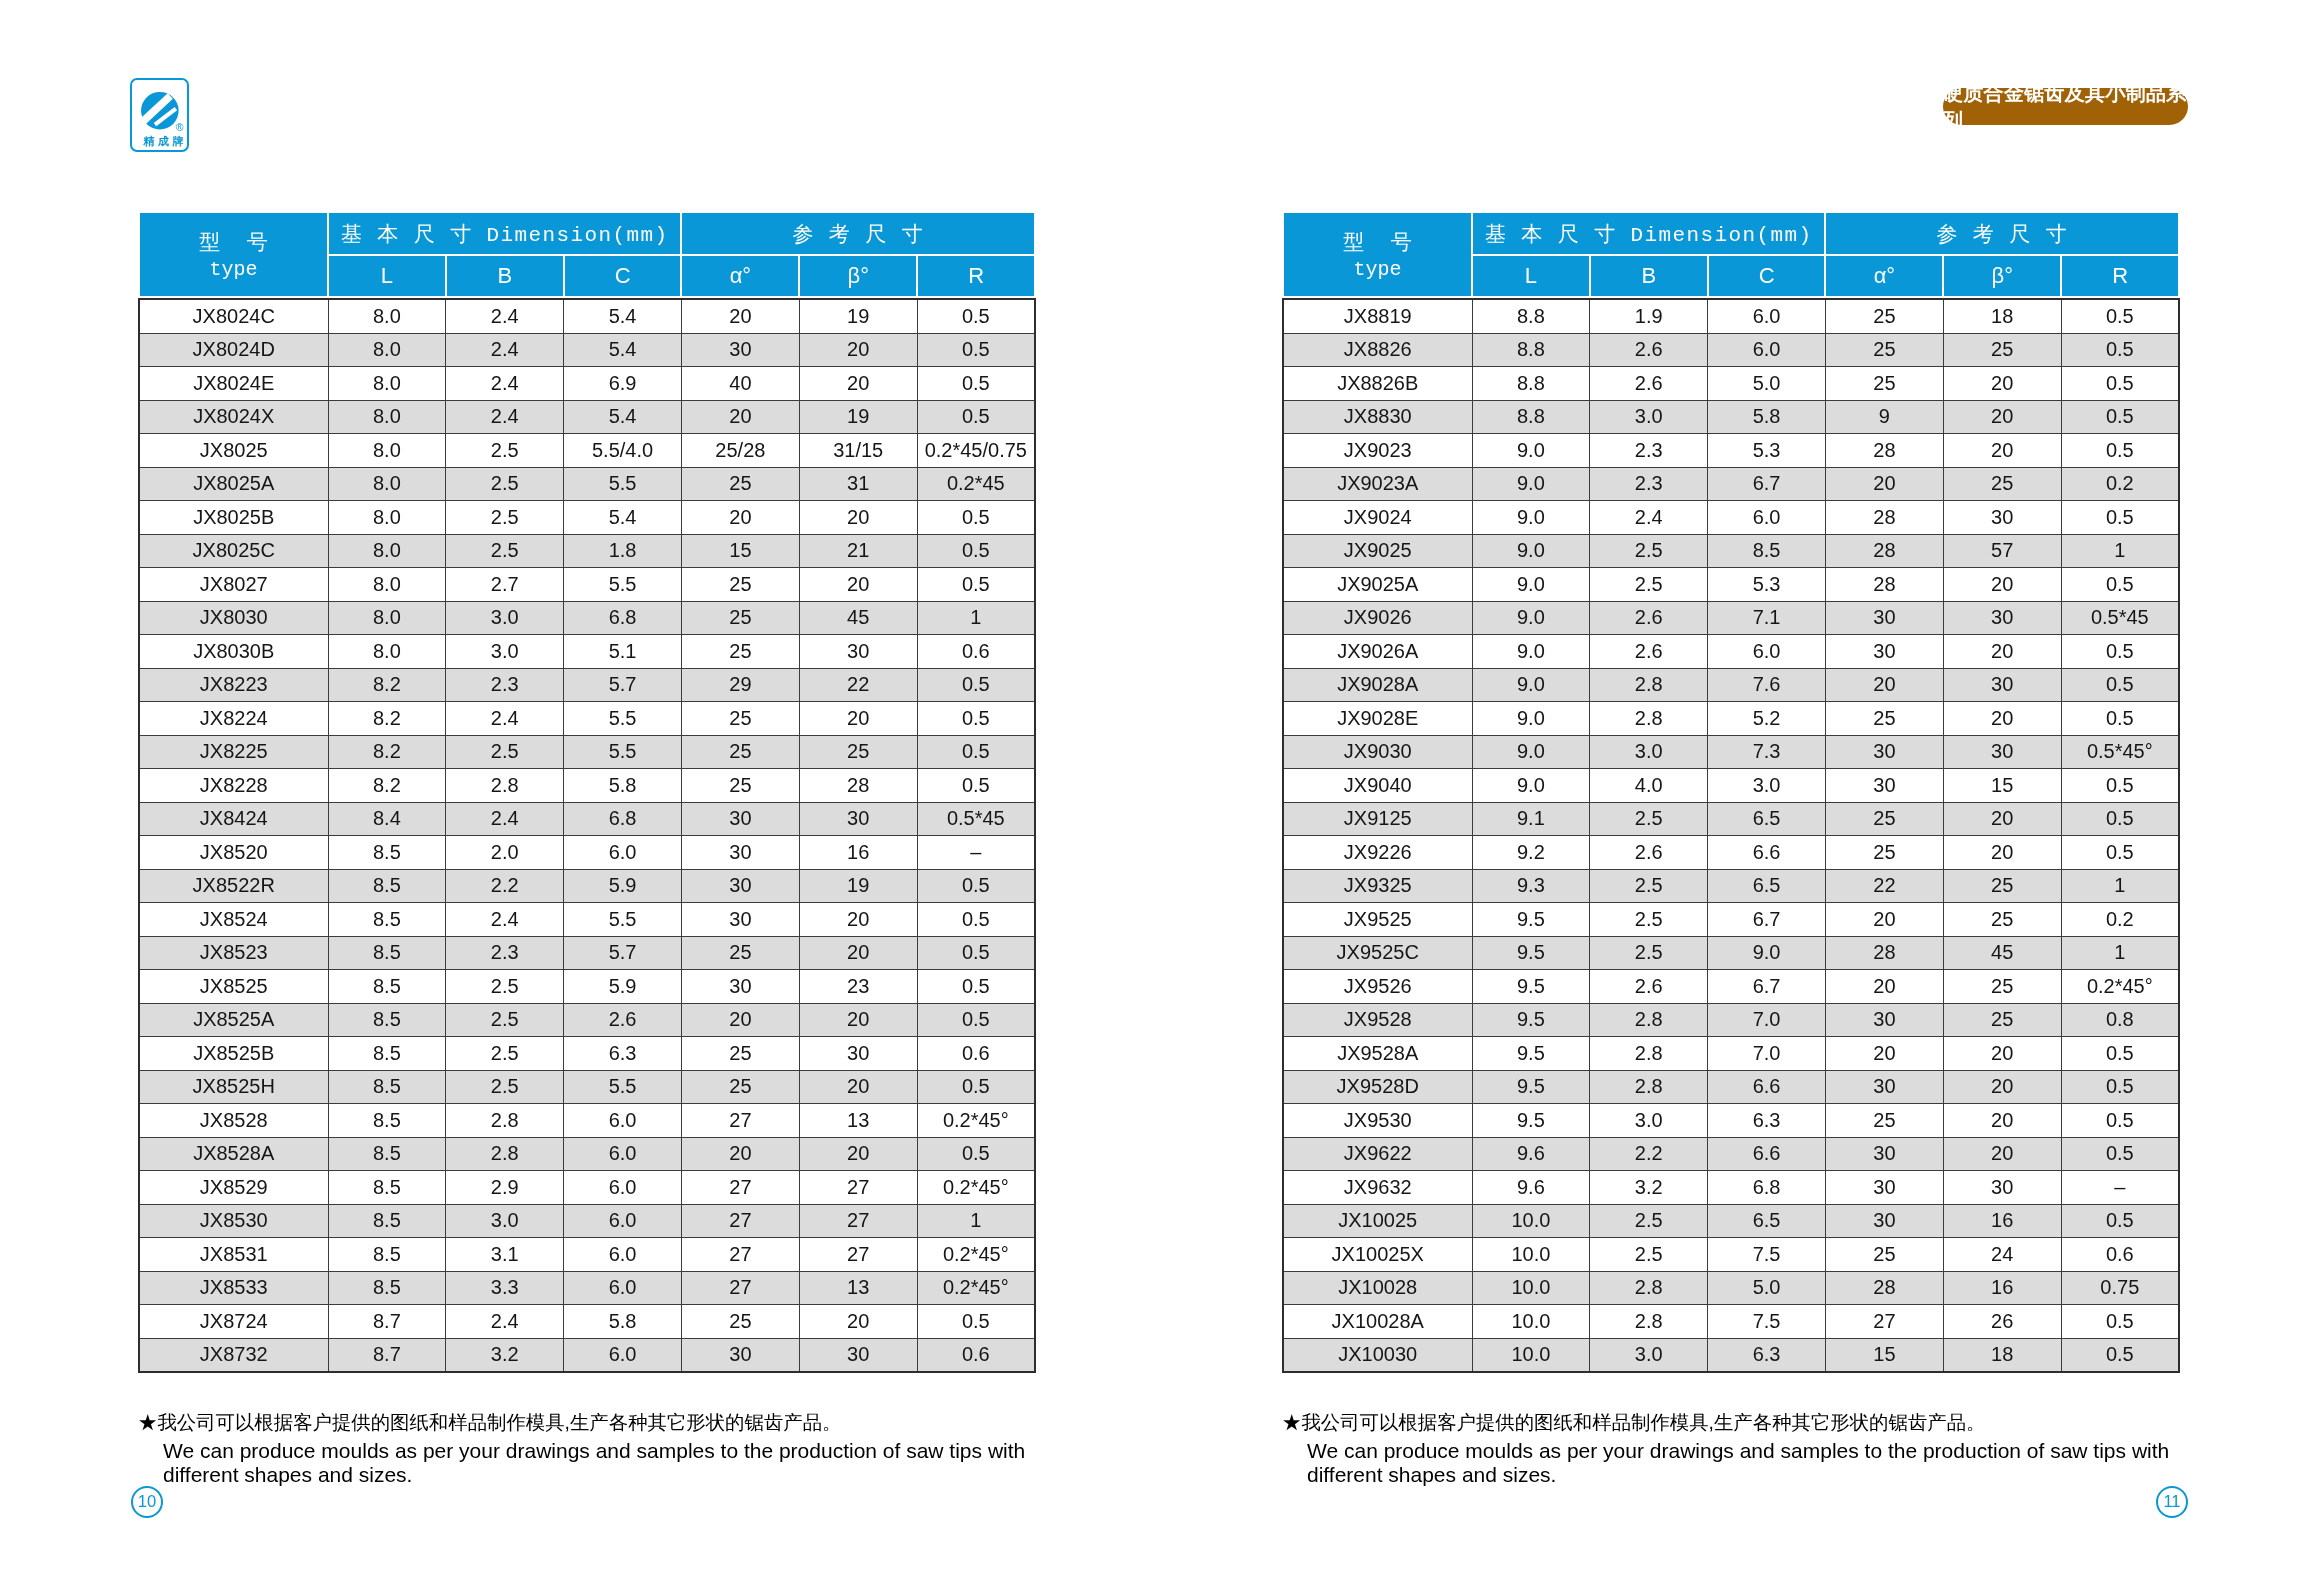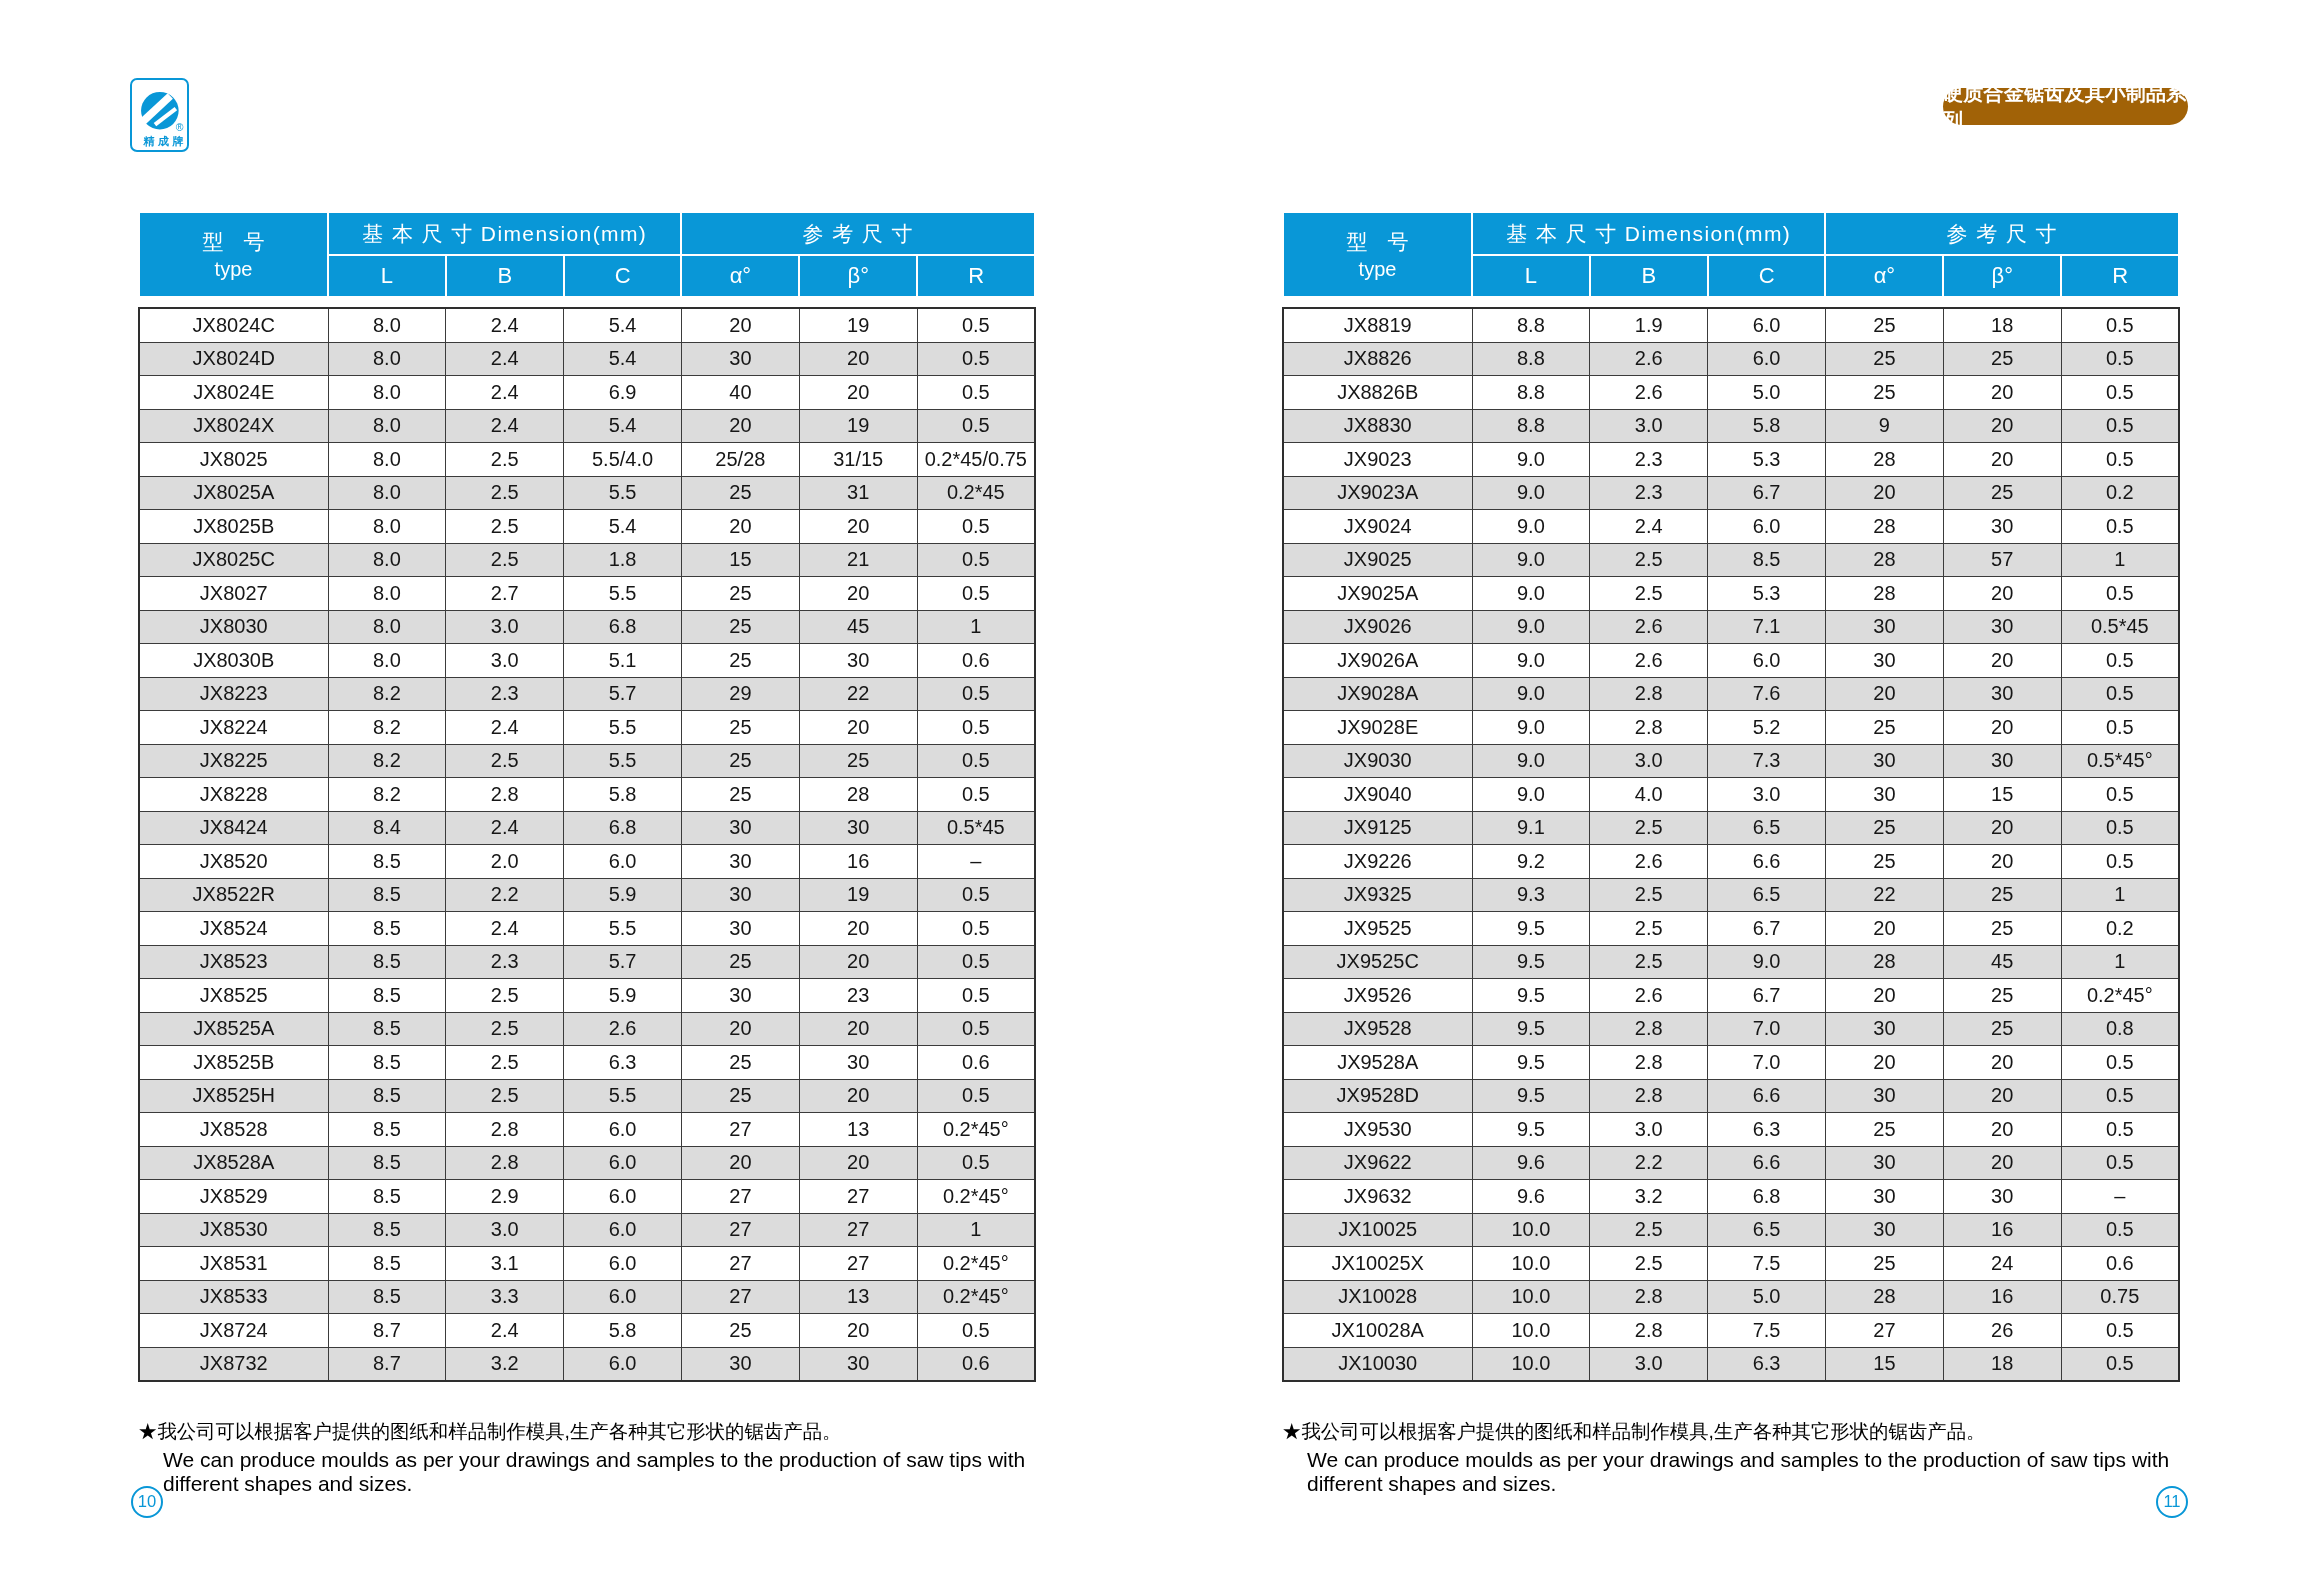--- a/index.html
+++ b/index.html
@@ -43,28 +43,28 @@
 
   table { width:898px; border-collapse:collapse; table-layout:fixed; }
 
   
   table.hdr td {
     background:#0997d7; color:#fff;
     border:2.8px solid #ffffff;
     text-align:center; vertical-align:middle;
     padding:0;
   }
-  table.hdr tr.hrow1 td { height:41px; font-size:21px; }
+  table.hdr tr.hrow1 td { height:41px; font-size:21px;font-family:Liberation Mono, monospace; }
   table.hdr tr.hrow2 td { height:40px; font-size:22px; }
   .type-zh { font-size:21px; letter-spacing:7px; padding-left:7px; }
   .type-en { font-size:20px; margin-top:2.8px; }
   .grp { letter-spacing:1.4px; }
 
   
-  table.bdy { margin-top:9px; }
+  table.bdy { margin-top:0; }
   table.bdy td {
     border:1.4px solid #3b3b3b;
     height:32.5px;
     text-align:center; vertical-align:middle;
     font-size:20px; color:#161616;
     padding:0;
     background:#ffffff;
     overflow:hidden; white-space:nowrap;
   }
   table.bdy { border:2.1px solid #2e2e2e; }

